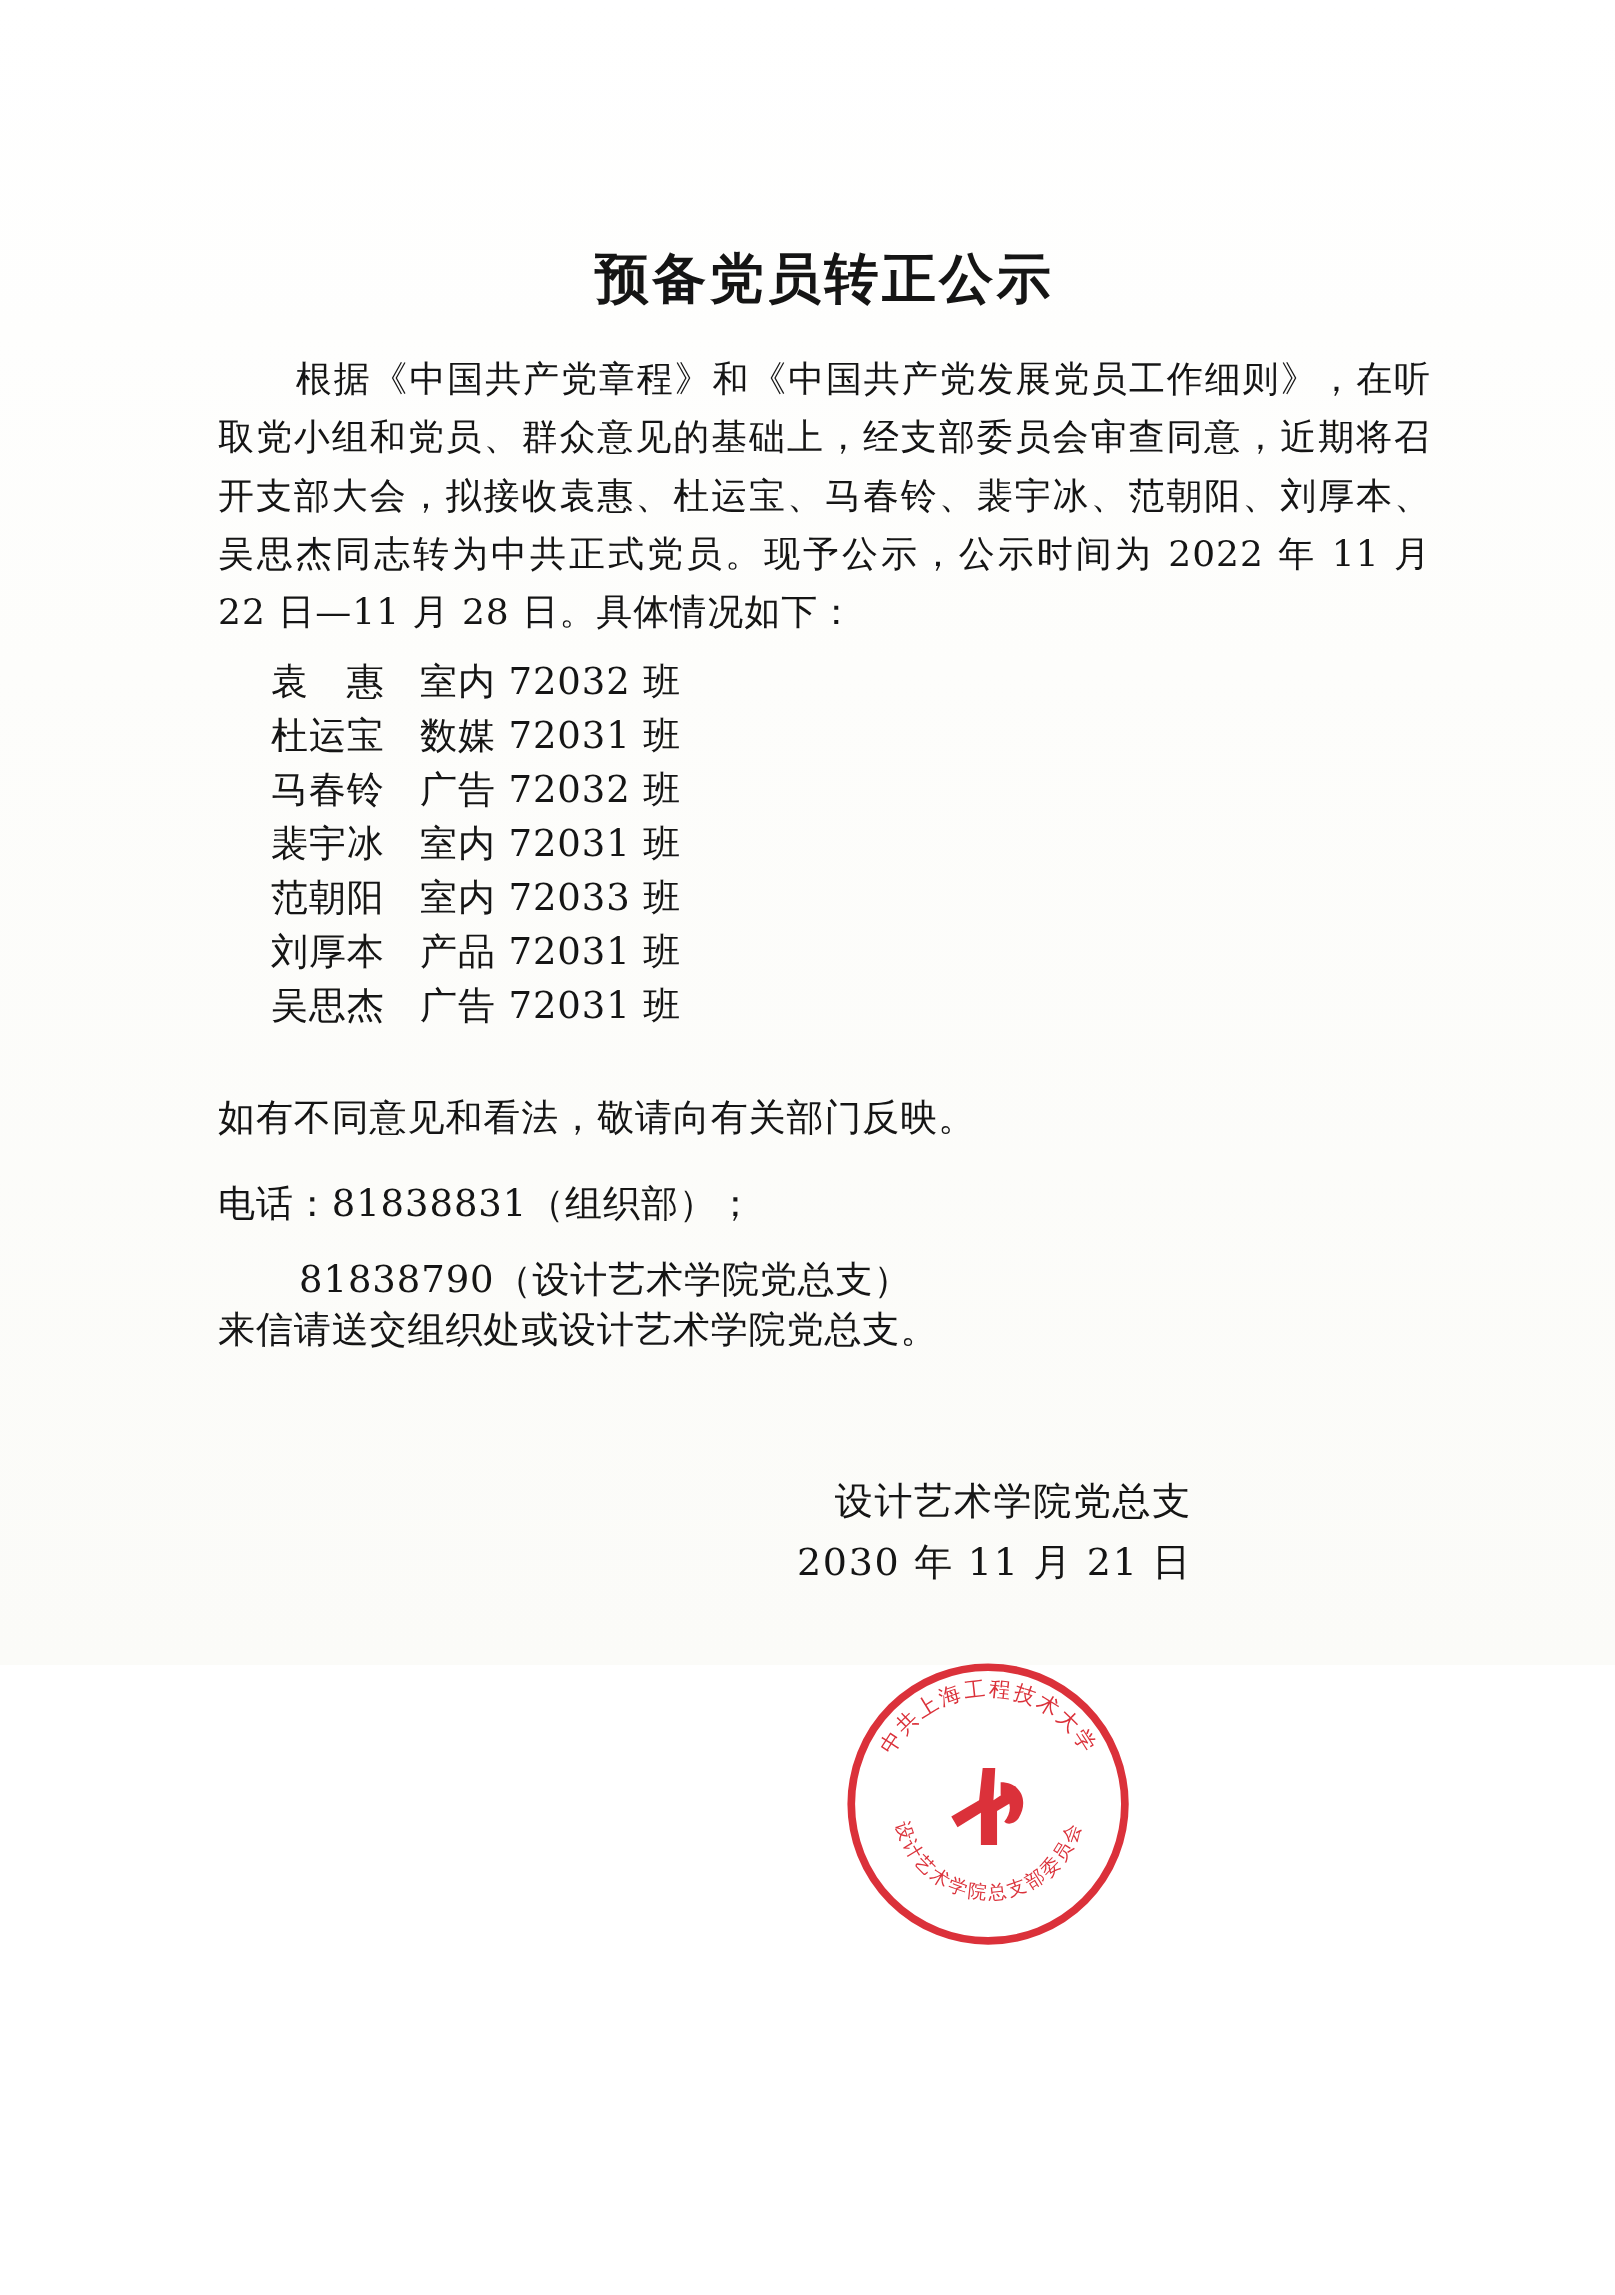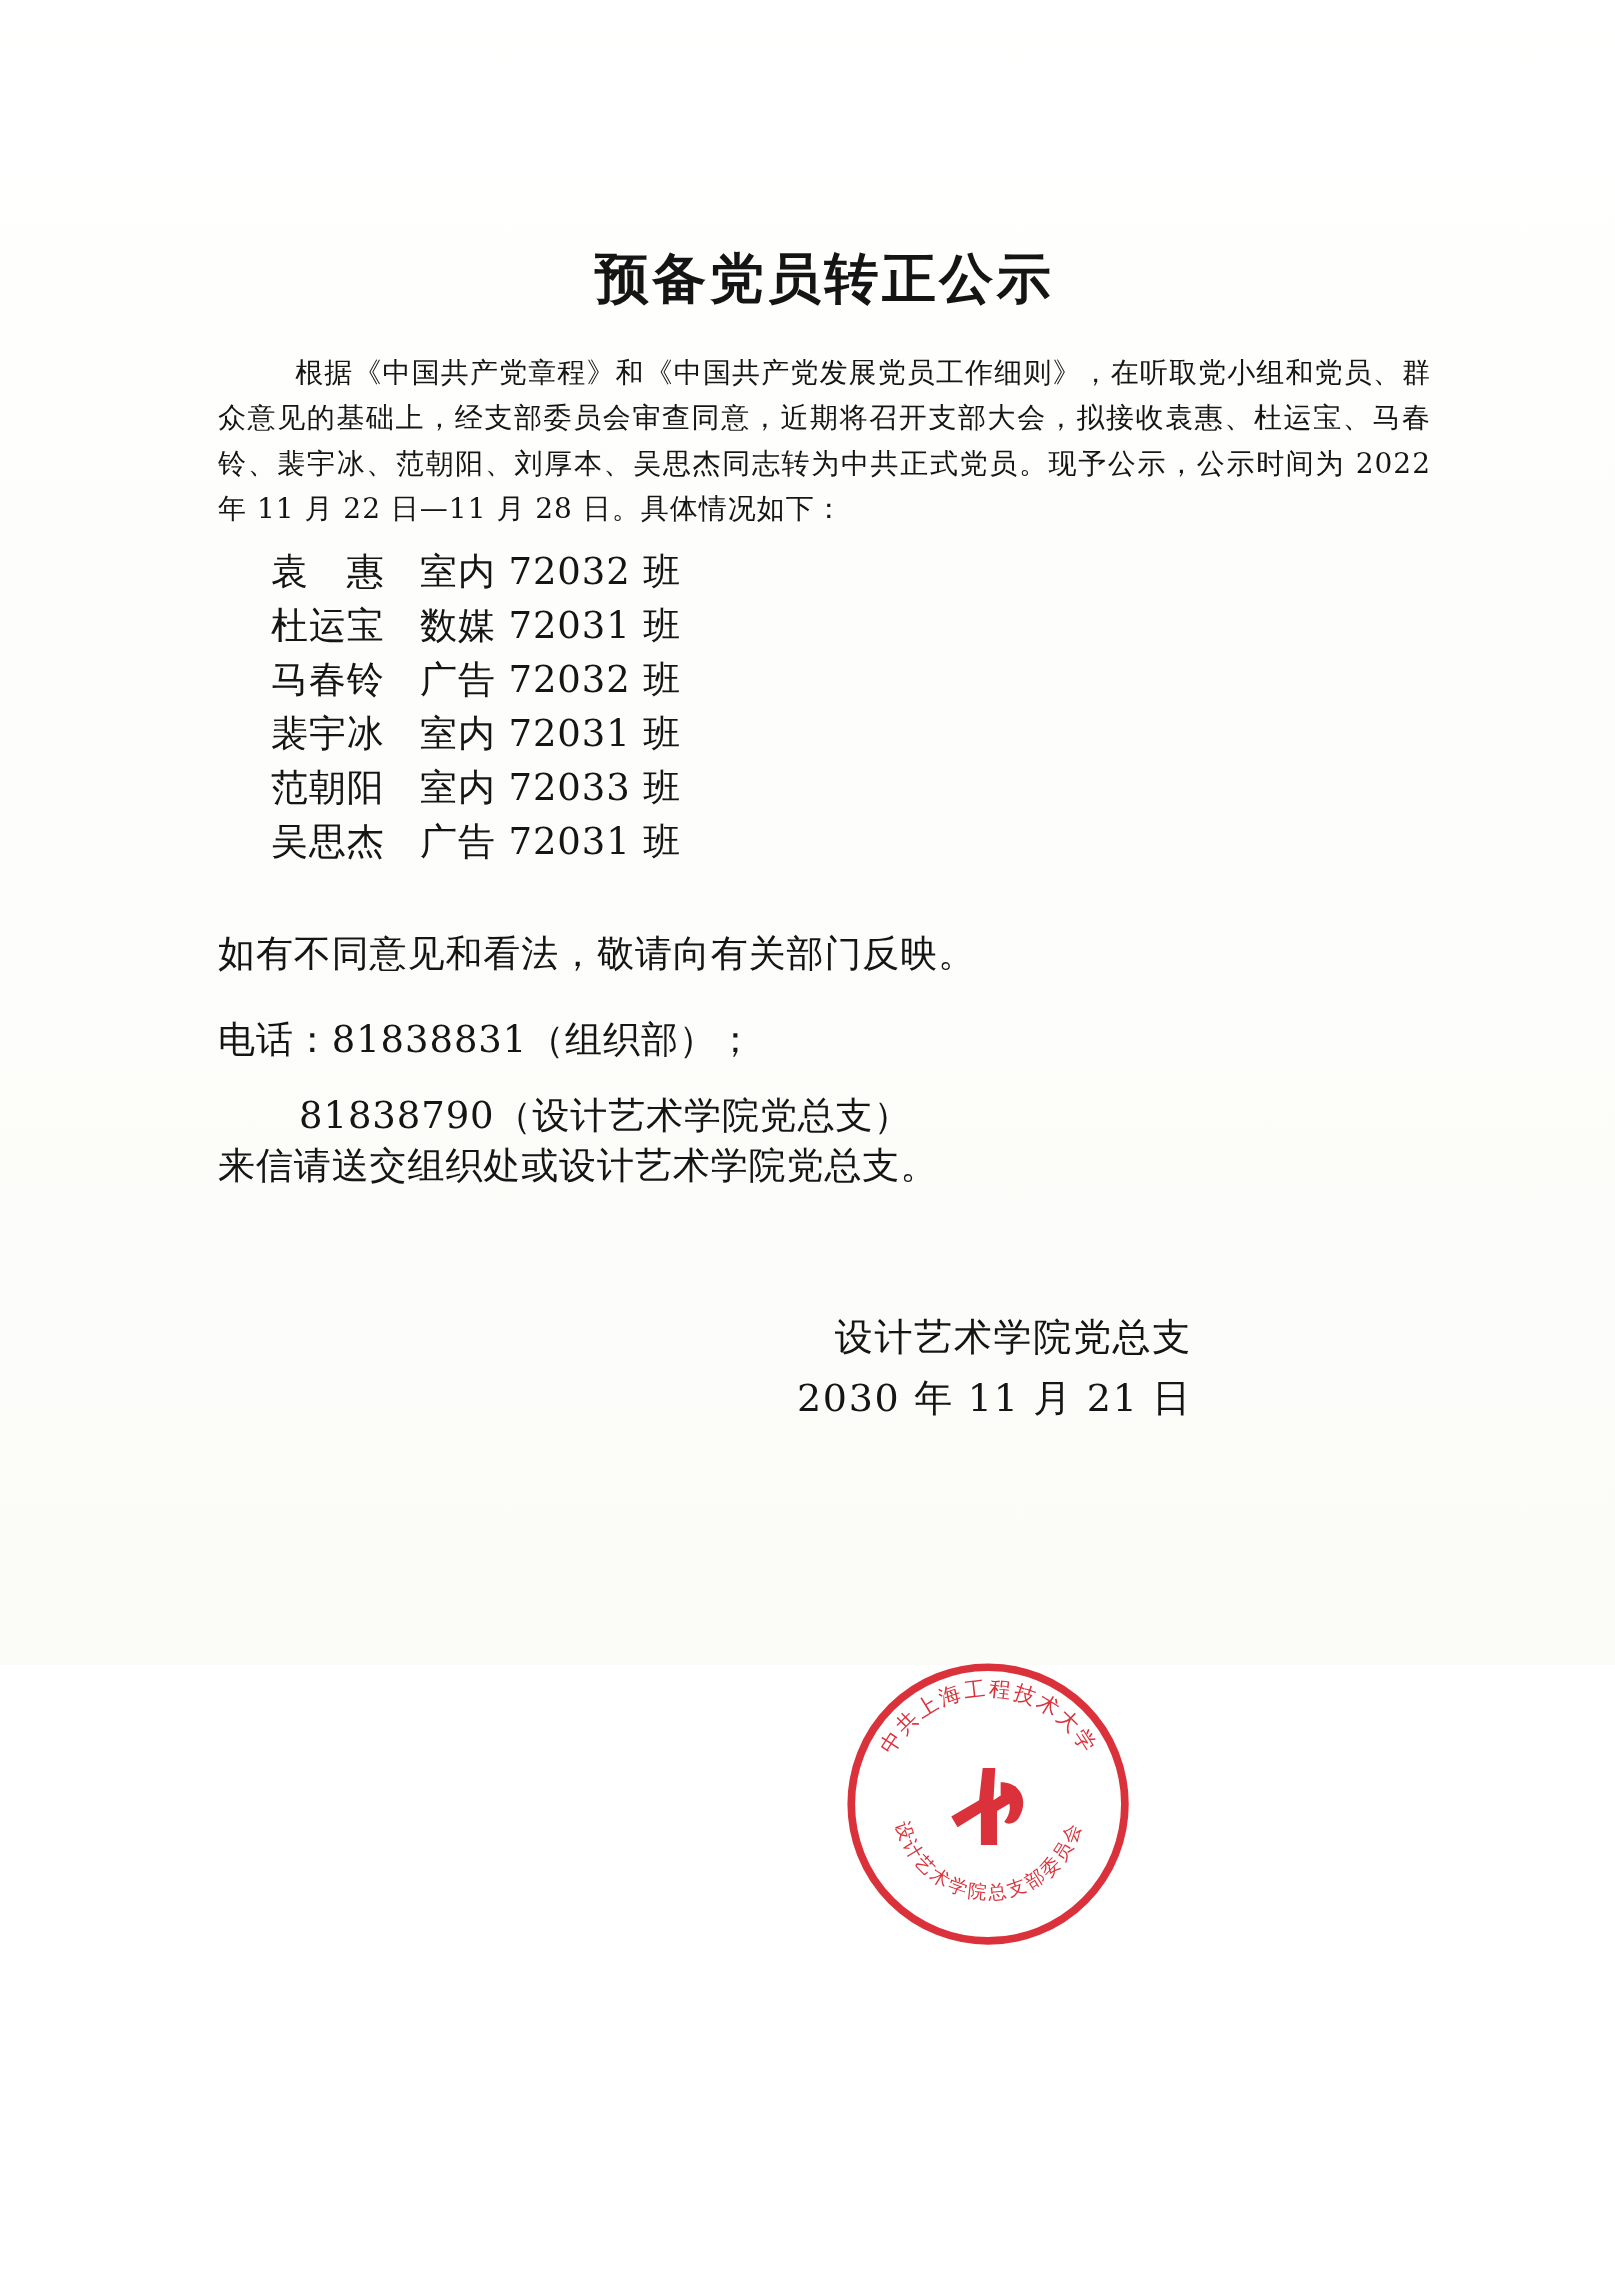--- a/index.html
+++ b/index.html
@@ -46,21 +46,21 @@
     margin-top: 243px;
     text-align: center;
     font-size: 54px;
     font-weight: bold;
     letter-spacing: 3.4px;
     font-family: "DejaVu Serif", "Liberation Serif", serif;
   }
 
   .body-para {
     margin-top: 34px;
-    font-size: 28px;
+    font-size: 36px;
     line-height: 1.62;
     text-align: justify;
     text-justify: inter-ideograph;
     letter-spacing: 1px;
   }
   .body-para .indent {
     display: inline-block;
     width: 77px;
   }
 
@@ -134,20 +134,21 @@
     <div class="doc-title">预备党员转正公示</div>
 
     <div class="body-para"><span class="indent"></span><span>根据《中国共产党章程》和《中国共产党发展党员工作细则》，在听取党小组和党员、群众意见的基础上，经支部委员会审查同意，近期将召开支部大会，拟接收袁惠、杜运宝、马春铃、裴宇冰、范朝阳、刘厚本、吴思杰同志转为中共正式党员。现予公示，公示时间为 2022 年 11 月 22 日—11 月 28 日。具体情况如下：</span></div>
 
     <div class="name-list">
       <div class="name-row"><span class="nm">袁　惠</span><span>室内</span> <span>72032 班</span></div>
       <div class="name-row"><span class="nm">杜运宝</span><span>数媒</span> <span>72031 班</span></div>
       <div class="name-row"><span class="nm">马春铃</span><span>广告</span> <span>72032 班</span></div>
       <div class="name-row"><span class="nm">裴宇冰</span><span>室内</span> <span>72031 班</span></div>
       <div class="name-row"><span class="nm">范朝阳</span><span>室内</span> <span>72033 班</span></div>
+      <div class="name-row"><span class="nm">刘厚本</span><span>产品</span> <span>72031 班</span></div>
       <div class="name-row"><span class="nm">吴思杰</span><span>广告</span> <span>72031 班</span></div>
     </div>
 
     <div class="note-para">如有不同意见和看法，敬请向有关部门反映。</div>
 
     <div class="phone-line">电话：81838831（组织部）；</div>
     <div class="phone-line sub">81838790（设计艺术学院党总支）</div>
 
     <div class="mail-line">来信请送交组织处或设计艺术学院党总支。</div>
 

